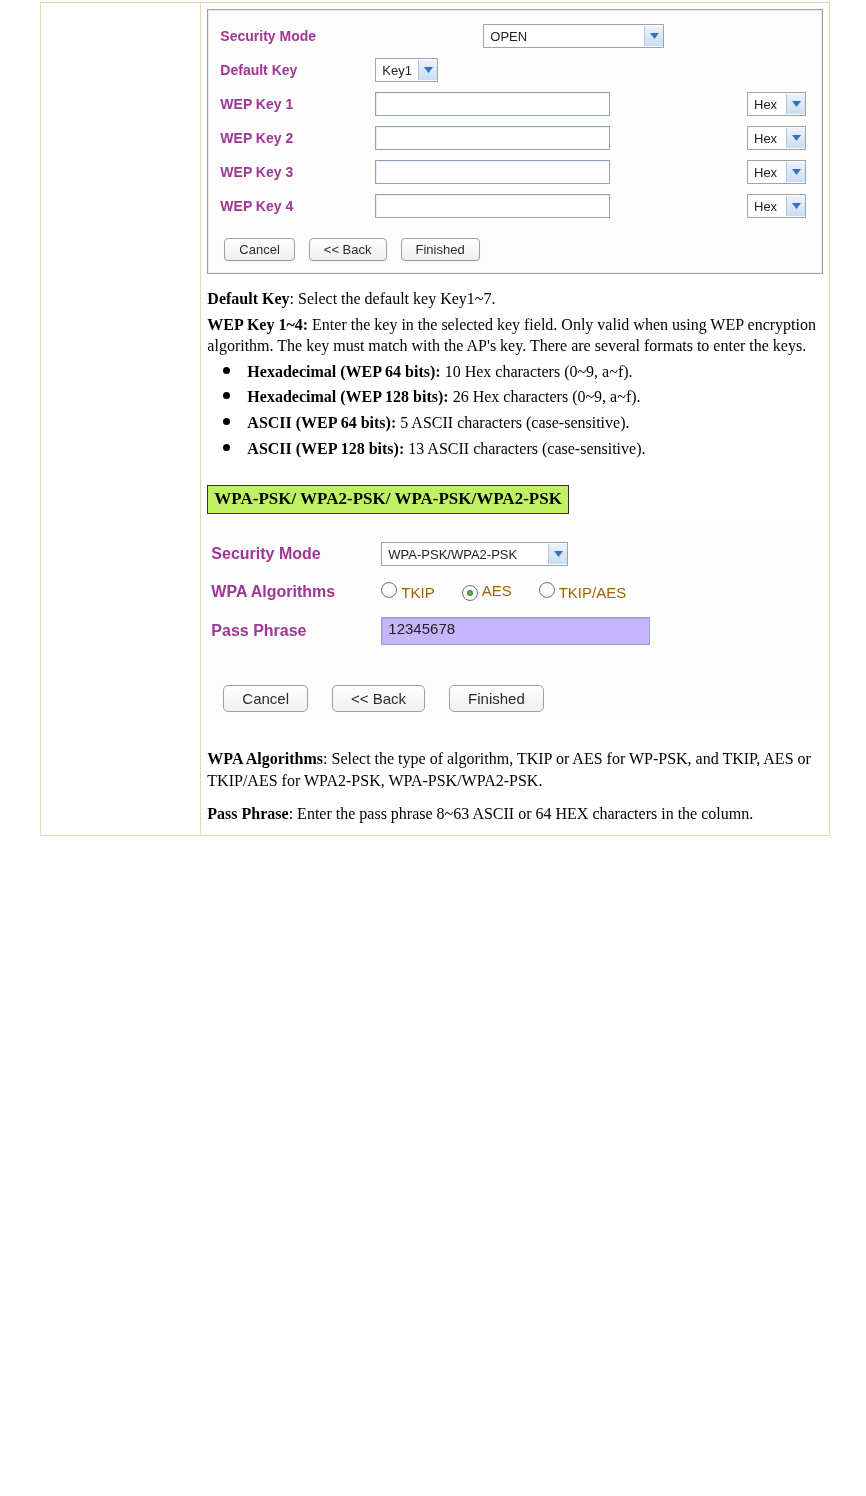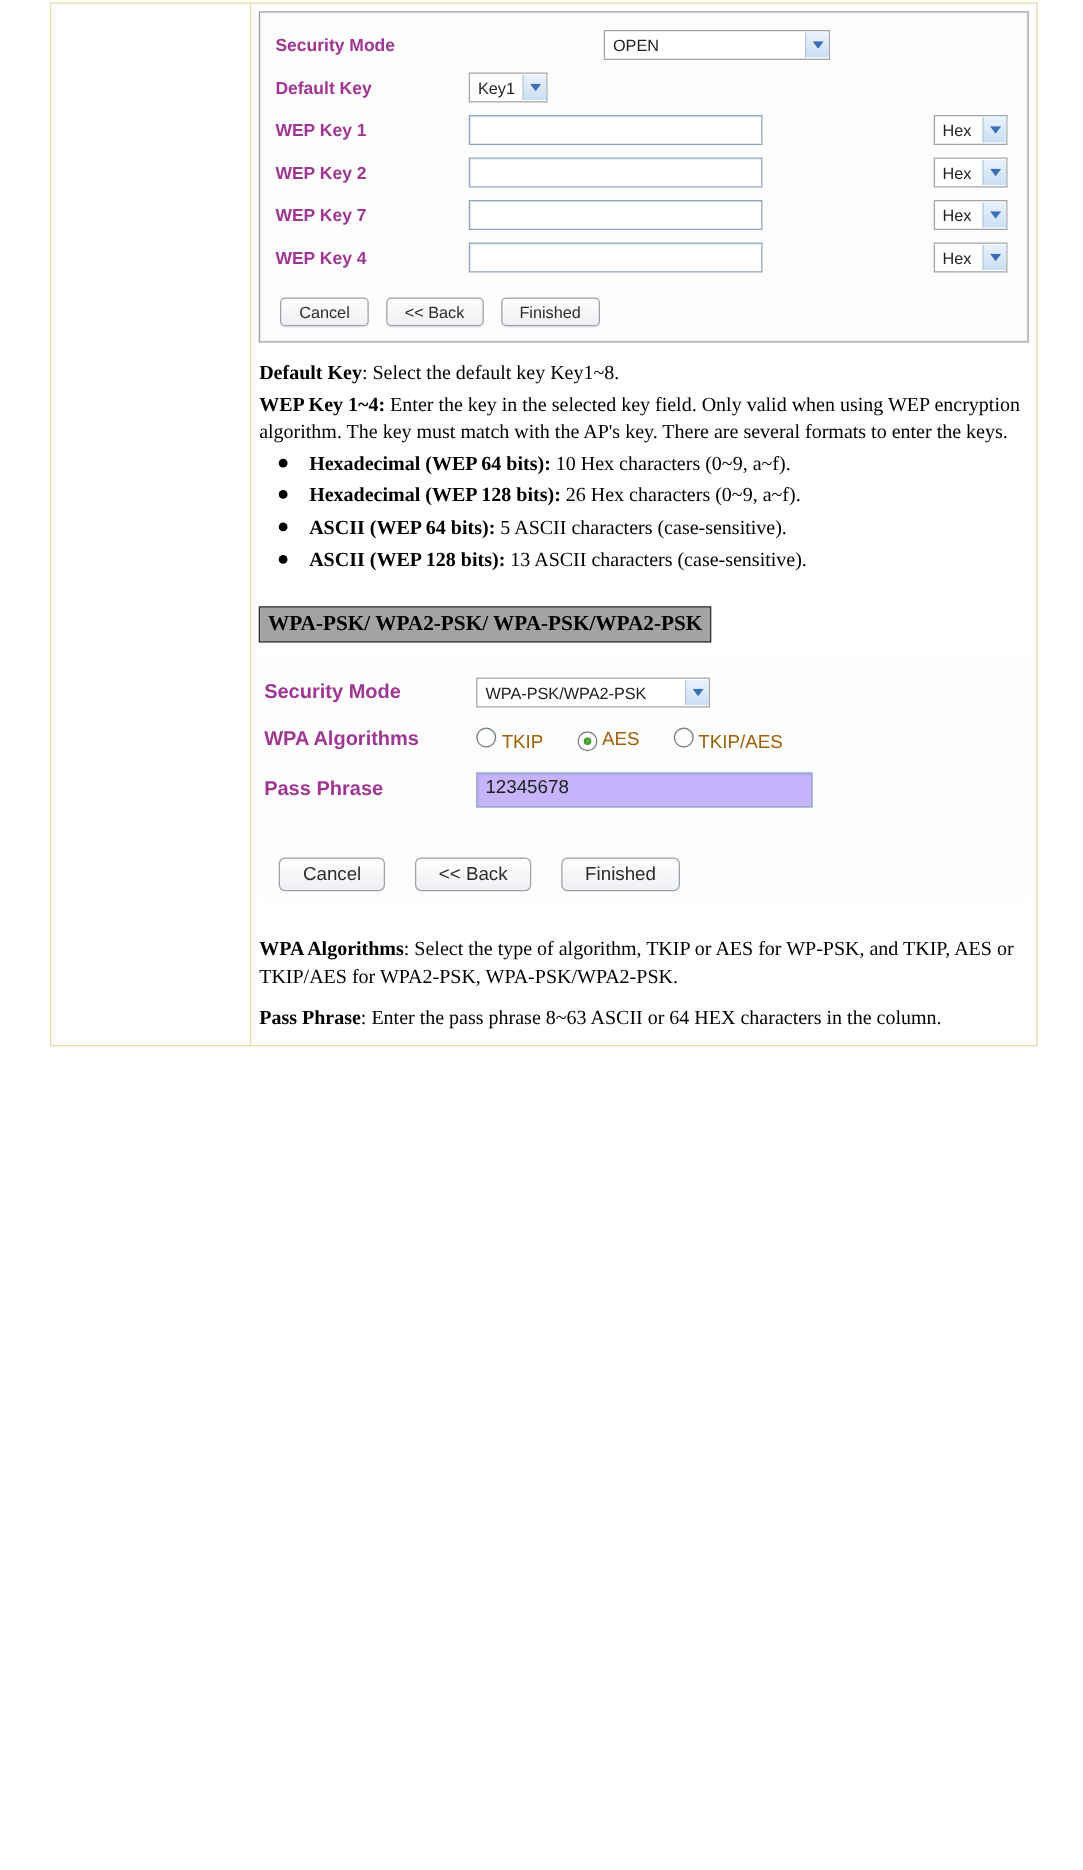--- a/index.html
+++ b/index.html
@@ -143,21 +143,21 @@
     left: -14px;
     top: 6px;
     width: 7px;
     height: 7px;
     background: #000;
     border-radius: 50%;
   }
   .section-heading {
     display: inline-block;
     border: 1px solid #333;
-    background: #a3a3a3;
+    background: #bef264;
     font-weight: bold;
     padding: 2px 6px;
     margin: 8px 0 12px 0;
     font-size: 17px;
   }
   .panel2 {
     font-family: Tahoma, Arial, sans-serif;
     font-size: 14px;
     color: #222;
     background: #fdfdfd;
@@ -266,21 +266,21 @@
                 <span class="sel-arrow">
                   <svg width="9" height="6">
                         <path d="M0 0 L9 0 L4.5 6 Z" fill="#3a6fb7"></path>
                       </svg>
                 </span>
               </span>
             </span>
           </div>
 
           <div class="form-row">
-            <span class="lbl">WEP Key 7</span>
+            <span class="lbl">WEP Key 3</span>
             <span class="text-input wide"></span>
             <span class="hex-slot">
               <span class="select-wrap sel-hex">
                 <span class="sel-text">Hex</span>
                 <span class="sel-arrow">
                   <svg width="9" height="6">
                         <path d="M0 0 L9 0 L4.5 6 Z" fill="#3a6fb7"></path>
                       </svg>
                 </span>
               </span>
@@ -304,21 +304,21 @@
 
           <div class="btn-row">
             <span class="btn">Cancel</span>
             <span class="btn">&lt;&lt;  Back</span>
             <span class="btn">Finished</span>
           </div>
         </div>
 
         <div class="doc-text">
           <p>
-            <b>Default Key</b><span>: Select the default key Key1~8.</span>
+            <b>Default Key</b><span>: Select the default key Key1~7.</span>
           </p>
           <p>
             <b>WEP Key 1~4:</b><span> Enter the key in the selected key field. Only valid when using WEP encryption algorithm. The key must match with the AP's key. There are several formats to enter the keys.</span>
           </p>
           <ul>
             <li><b>Hexadecimal (WEP 64 bits):</b><span> 10 Hex characters (0~9, a~f).</span></li>
             <li><b>Hexadecimal (WEP 128 bits):</b><span> 26 Hex characters (0~9, a~f).</span></li>
             <li><b>ASCII (WEP 64 bits):</b><span> 5 ASCII characters (case-sensitive).</span></li>
             <li><b>ASCII (WEP 128 bits):</b><span> 13 ASCII characters (case-sensitive).</span></li>
           </ul>

